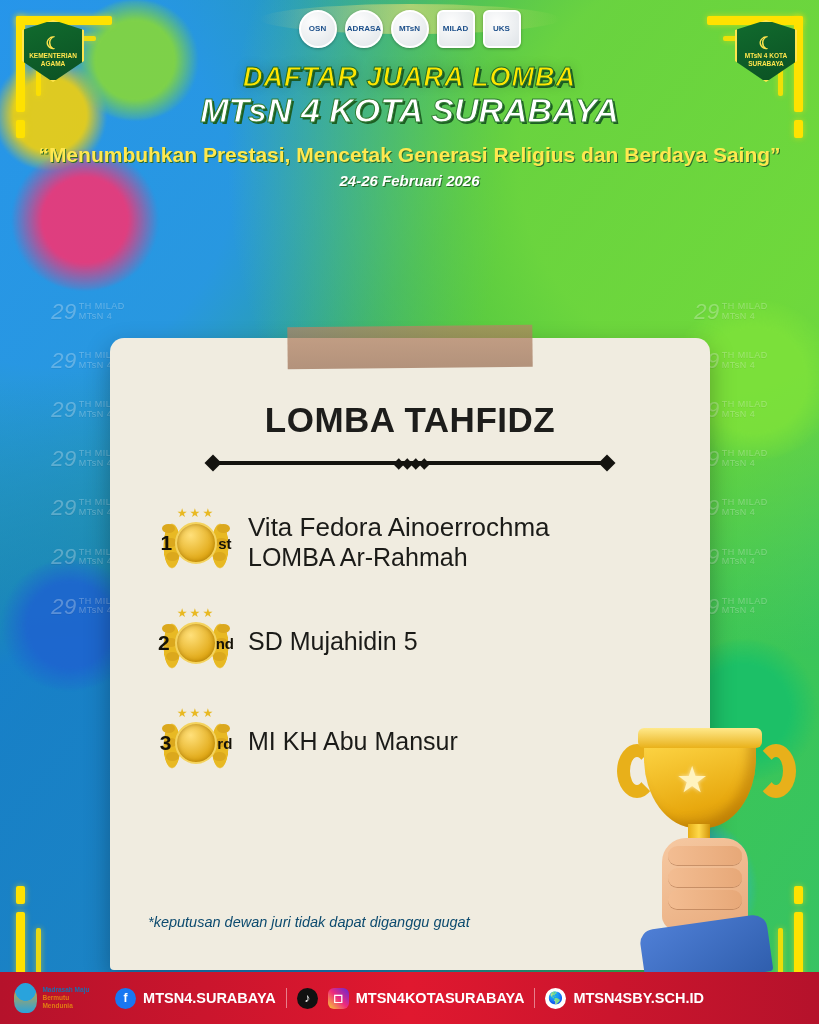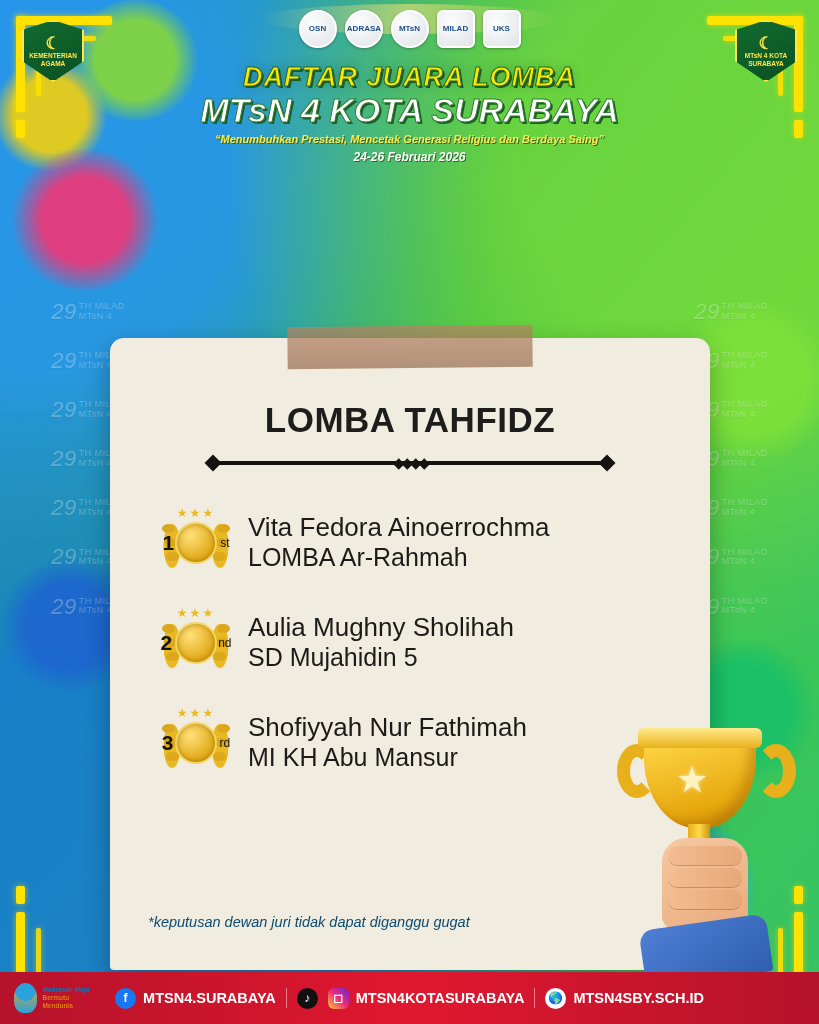--- a/index.html
+++ b/index.html
@@ -112,28 +112,28 @@
     text-shadow:3px 3px 0 #8a1010, 0 0 14px rgba(0,0,0,.25);
   }
   .t-mtsn {
     margin-top:-2px;
     font-size:34px; font-weight:700; font-style:italic; letter-spacing:0;
     color:#ffffff;
     -webkit-text-stroke:1px #2f7d33;
     text-shadow:2px 2px 0 #1d5e23;
   }
   .t-quote {
-    margin-top:2px;
-    font-size:11px; font-style:italic; font-weight:700; line-height:1.3;
+    margin-top:11px;
+    font-size:21px; font-weight:700; line-height:1.3;
     color:#ffe84f;
     text-shadow:1px 1px 0 #2b6b2d;
   }
   .t-date {
     margin-top:4px;
-    font-size:12px; font-weight:700; font-style:italic;
+    font-size:15px; font-weight:700; font-style:italic;
     color:#ffffff; text-shadow:1px 1px 0 #2b6b2d;
   }
 
   
   .card {
     position:absolute; left:110px; top:338px; width:600px; height:632px;
     background:#f0ece0;
     border-radius:14px 14px 4px 4px;
     box-shadow:0 10px 26px rgba(0,0,0,.30);
   }
@@ -178,21 +178,21 @@
   }
   .medal .disc {
     position:absolute; left:50%; top:16px; transform:translateX(-50%);
     width:42px; height:42px; border-radius:50%;
     background:radial-gradient(circle at 36% 30%,#ffe07a,#e1a916 70%,#c18f0d);
     border:2px solid #f4d35e;
     display:flex; align-items:center; justify-content:center;
     color:#151208; font-weight:700; font-size:21px;
     box-shadow:inset 0 0 5px rgba(120,80,0,.5);
   }
-  .medal .disc sup { font-size:12px; font-weight:400;margin-left:46px; }
+  .medal .disc sup { font-size:15px; font-weight:700;margin-left:46px; }
 
   .wtext { line-height:1.18; }
   .wname { font-size:26px; color:#1b1b18; }
   .wschool { font-size:25px; color:#1b1b18; }
 
   .note {
     position:absolute; left:38px; bottom:40px;
     font-size:14.5px; font-style:italic; color:#0c4a6e;
   }
 
@@ -431,21 +431,20 @@
               <span class="leaf" style="right:0;top:4px"></span>
               <span class="leaf" style="right:2px;top:18px"></span>
               <span class="leaf" style="right:4px;top:32px"></span>
             </div>
           <div class="disc">
               <span>2</span>
               <sup>nd</sup>
             </div>
         </div>
         <div class="wtext">
-          <div class="wname">Aulia Mughny Sholihah</div>
           <div class="wschool">SD Mujahidin 5</div>
         </div>
       </div>
 
       <div class="winner">
         <div class="medal">
           <div class="stars">★★★</div>
           <div class="laurel-l">
               <span class="leaf" style="left:0;top:4px"></span>
               <span class="leaf" style="left:2px;top:18px"></span>
@@ -455,21 +454,20 @@
               <span class="leaf" style="right:0;top:4px"></span>
               <span class="leaf" style="right:2px;top:18px"></span>
               <span class="leaf" style="right:4px;top:32px"></span>
             </div>
           <div class="disc">
               <span>3</span>
               <sup>rd</sup>
             </div>
         </div>
         <div class="wtext">
-          <div class="wname">Shofiyyah Nur Fathimah</div>
           <div class="wschool">MI KH Abu Mansur</div>
         </div>
       </div>
     </div>
 
     <div class="note">*keputusan dewan juri tidak dapat diganggu gugat</div>
   </div>
 
   <div class="trophy">
     <div class="handle lh"></div>

